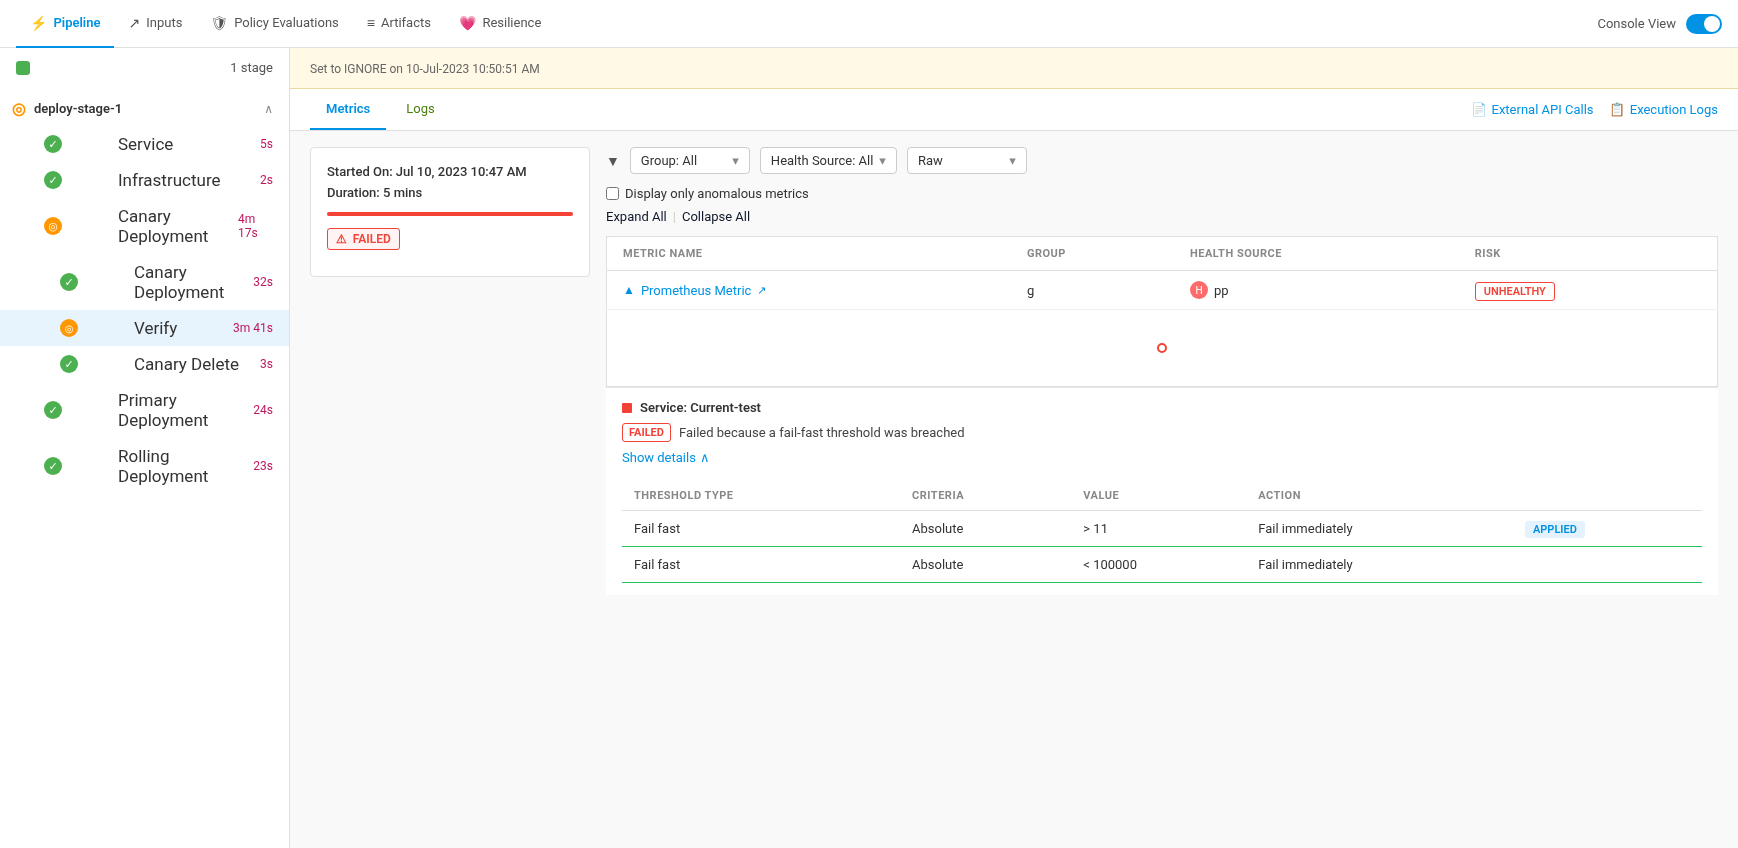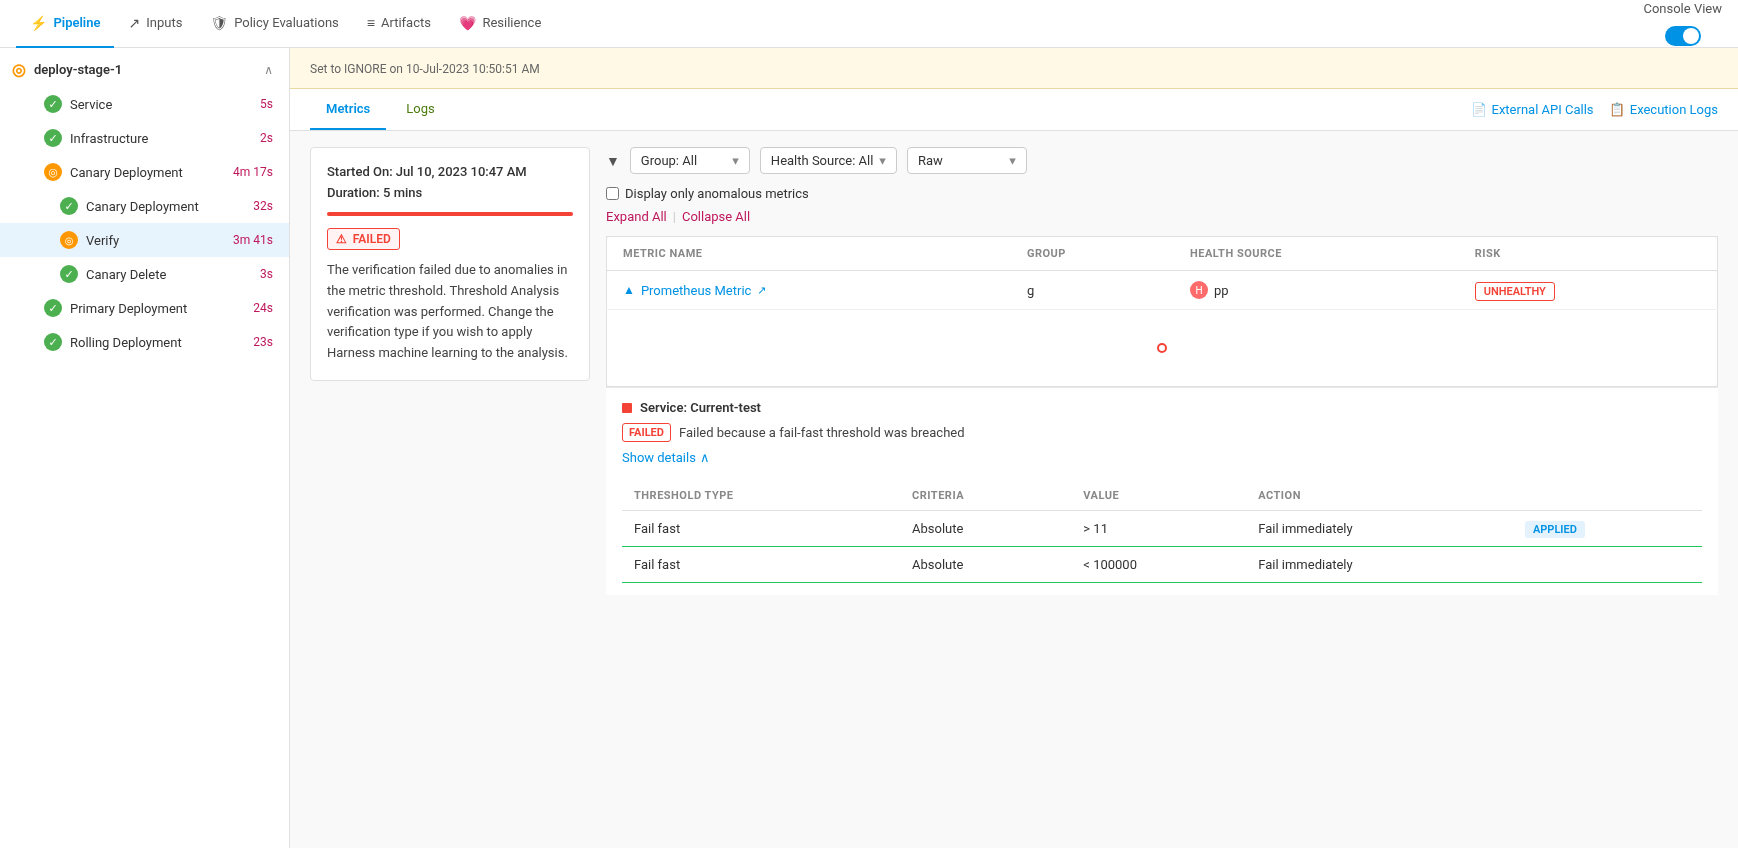--- a/index.html
+++ b/index.html
@@ -10,21 +10,21 @@
       display: flex; align-items: center; background: #fff; border-bottom: 1px solid #e0e0e0;
       padding: 0 16px; height: 48px; position: relative;
     }
     .nav-item {
       display: flex; align-items: center; gap: 6px; padding: 0 14px; height: 48px;
       cursor: pointer; font-size: 13px; color: #555; border-bottom: 2px solid transparent;
       text-decoration: none;
     }
     .nav-item.active { color: #0092e4; border-bottom: 2px solid #0092e4; font-weight: 600; }
     .nav-icon { font-size: 14px; }
-    .nav-right { margin-left: auto; display: flex; align-items: center; gap: 10px; flex-direction: column; }
+    .nav-right { margin-left: auto; display: flex; align-items: center; gap: 10px; }
     .console-label { font-size: 13px; color: #555; }
     .toggle-switch {
       width: 36px; height: 20px; background: #0092e4; border-radius: 10px; position: relative; cursor: pointer;
     }
     .toggle-switch::after {
       content: ''; position: absolute; width: 16px; height: 16px; background: #fff;
       border-radius: 50%; top: 2px; right: 2px;
     }
 
     
@@ -49,21 +49,21 @@
       padding: 8px 16px 8px 12px; cursor: pointer; background: #fff;
     }
     .stage-group-title { display: flex; align-items: center; gap: 8px; font-weight: 600; font-size: 13px; }
 
     .step-item {
       display: flex; align-items: center; justify-content: space-between;
       padding: 8px 16px 8px 44px; cursor: pointer;
     }
     .step-item.active { background: #e8f4fd; }
     .step-left { display: flex; align-items: center; gap: 8px; }
-    .step-name { font-size: 13px; }
+    .step-name { font-size: 17px; margin-left: 48px; }
     .step-duration { font-size: 12px; color: #be185d; }
     .status-icon { width: 18px; height: 18px; border-radius: 50%; display: flex; align-items: center; justify-content: center; font-size: 11px; flex-shrink: 0; }
     .status-success { background: #4caf50; color: #fff; }
     .status-running { background: #ff9800; color: #fff; }
     .chevron { font-size: 12px; color: #888; }
 
     
     .content { flex: 1; overflow-y: auto; background: #f9f9f9; }
 
     
@@ -111,21 +111,21 @@
     
     .filter-bar { display: flex; align-items: center; gap: 10px; margin-bottom: 12px; flex-wrap: wrap; }
     .filter-icon { color: #555; font-size: 14px; }
     .filter-select {
       border: 1px solid #ccc; border-radius: 4px; padding: 5px 10px; font-size: 13px;
       background: #fff; cursor: pointer; display: flex; align-items: center; gap: 6px; min-width: 120px;
     }
     .anomaly-checkbox { display: flex; align-items: center; gap: 6px; font-size: 13px; color: #333; }
     .anomaly-checkbox input { cursor: pointer; }
     .expand-collapse { display: flex; gap: 6px; font-size: 13px; }
-    .expand-link { color: #be185d; cursor: pointer; text-decoration: none; }
+    .expand-link { color: #0f172a; cursor: pointer; text-decoration: none; }
     .divider-pipe { color: #ccc; }
 
     
     .metrics-table { width: 100%; border-collapse: collapse; background: #fff; border: 1px solid #e0e0e0; border-radius: 8px; }
     .metrics-table th {
       text-align: left; padding: 10px 16px; font-size: 11px; font-weight: 700;
       color: #888; border-bottom: 1px solid #e0e0e0; text-transform: uppercase; letter-spacing: 0.5px;
     }
     .metrics-table td { padding: 10px 16px; font-size: 13px; border-bottom: 1px solid #f0f0f0; vertical-align: middle; }
     .metrics-table tr:last-child td { border-bottom: none; }
@@ -201,20 +201,26 @@
   </a>
   <div class="nav-right">
     <span class="console-label">Console View</span>
     <div class="toggle-switch"></div>
   </div>
 </nav>
 
 <div class="main-layout">
 
   <div class="sidebar">
+    <div class="sidebar-stage-header">
+      <div class="stage-indicator">
+        <div class="stage-dot"></div>
+      </div>
+      <span class="stage-count">1 stage</span>
+    </div>
 
     <div class="stage-group">
       <div class="stage-group-header">
         <div class="stage-group-title">
           <span style="color:#ff9800; font-size:16px;">◎</span>
           <span>deploy-stage-1</span>
         </div>
         <span class="chevron">∧</span>
       </div>
 
@@ -318,21 +324,20 @@
               <span>Duration:</span>
               <span>5 mins</span>
             </div>
             <div class="progress-bar">
               <div class="progress-fill"></div>
             </div>
             <div class="failed-badge">
               <span>⚠</span>
               <span>FAILED</span>
             </div>
-            <div class="failed-desc">The verification failed due to anomalies in the metric threshold. Threshold Analysis verification was performed. Change the verification type if you wish to apply Harness machine learning to the analysis.</div>
           </div>
         </div>
 
         <div class="metrics-right">
 
           <div class="filter-bar">
             <span class="filter-icon">▼</span>
             <div class="filter-select">
               <span>Group: All</span>
               <span style="margin-left:auto; color:#888;">▾</span>

